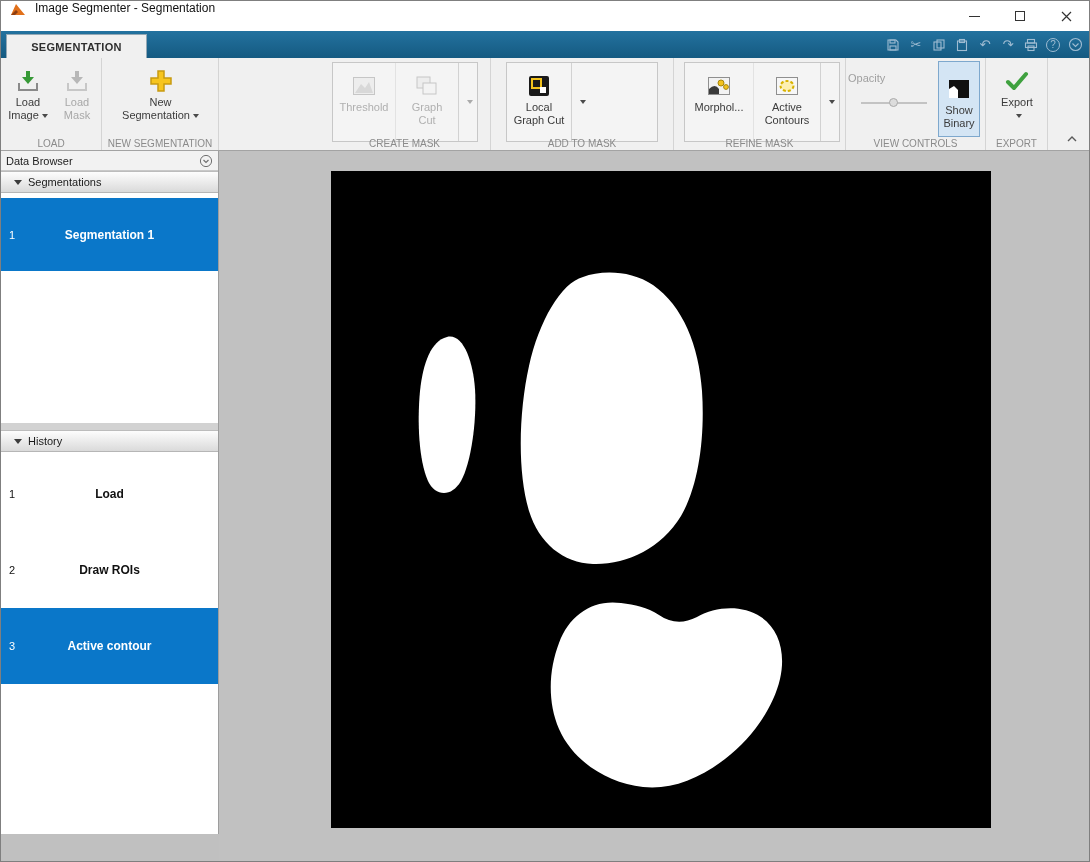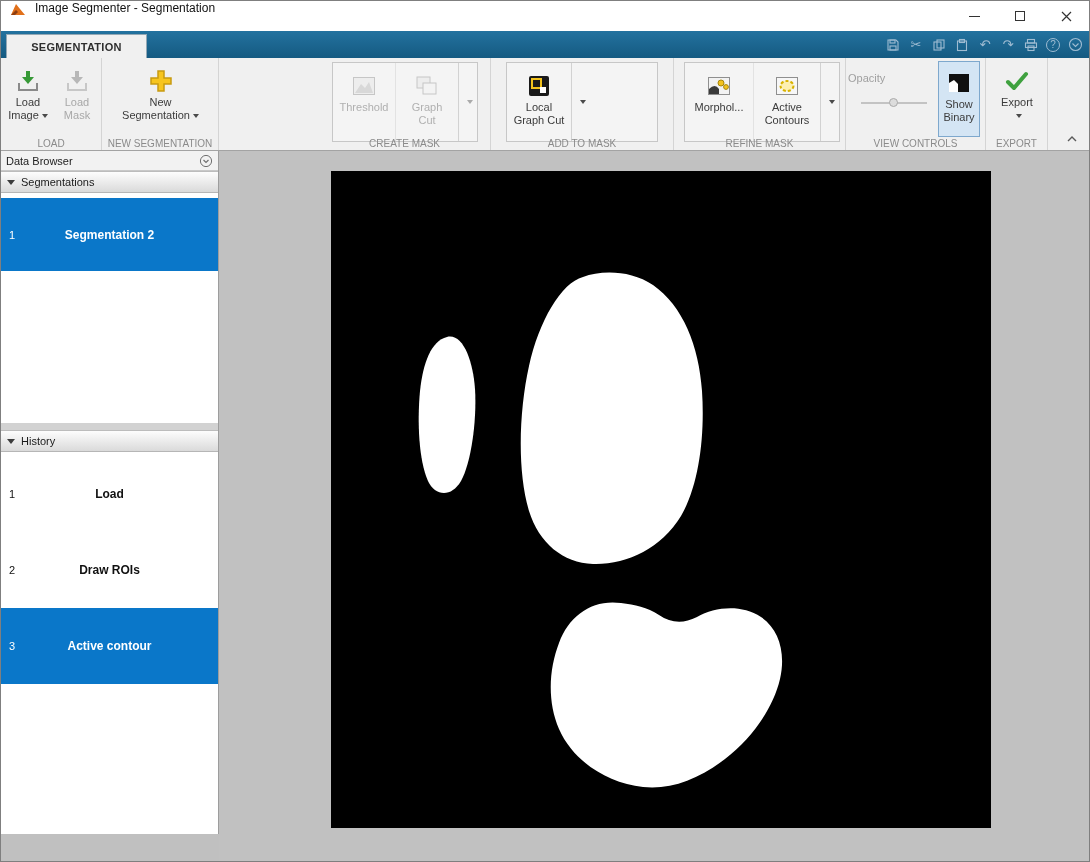--- a/index.html
+++ b/index.html
@@ -40,21 +40,21 @@
   .pressed { background:#d4e5f4; border:1px solid #7ea8cd; }
   .slider { position:relative; width:66px; height:10px; }
   .slider .track { position:absolute; left:0; right:0; top:4px; height:2px; background:#c3c3c3; }
   .slider .thumb { position:absolute; left:28px; top:0; width:9px; height:9px; border-radius:50%; background:#dcdcdc; border:1px solid #aaaaaa; }
   .collapse-btn { position:absolute; right:8px; bottom:4px; width:18px; height:14px; display:flex; align-items:center; justify-content:center; }
 
   
   .databrowser { position:absolute; left:0; top:150px; width:218px; height:683px; background:#ffffff; border-right:1px solid #9d9d9d; border-bottom:1px solid #9d9d9d; }
   .db-header { position:absolute; left:0; top:0; width:100%; height:20px; background:#f2f2f2; border-bottom:1px solid #c8c8c8; display:flex; align-items:center; font-size:11px; color:#222; padding-left:5px; }
   .db-action { position:absolute; right:5px; top:3px; }
-  .sect-header { position:absolute; left:0; width:100%; height:22px; background:linear-gradient(#fdfdfd,#dadada); border-top:1px solid #bcbcbc; border-bottom:1px solid #b6b6b6; display:flex; align-items:center; font-size:11px; color:#1a1a1a; padding-left:6px; }
+  .sect-header { position:absolute; left:0; width:100%; height:22px; background:linear-gradient(#fdfdfd,#dadada); border-top:1px solid #bcbcbc; border-bottom:1px solid #b6b6b6; display:flex; align-items:center; font-size:11px; color:#1a1a1a; padding-left:13px; }
   .tri { display:inline-block; width:0; height:0; border-left:4px solid transparent; border-right:4px solid transparent; border-top:5px solid #3c3c3c; margin-right:6px; }
   .list { position:absolute; left:0; width:100%; background:#ffffff; }
   .splitgap { position:absolute; left:0; width:100%; background:#d2d2d2; }
   .lrow { position:absolute; left:0; width:100%; display:flex; align-items:center; justify-content:center; }
   .lrow .num { position:absolute; left:8px; font-size:11px; color:#111; }
   .lrow .rlabel { font-size:12px; font-weight:bold; color:#111; }
   .lrow.selected { background:#0a77c9; }
   .lrow.selected .num, .lrow.selected .rlabel { color:#ffffff; }
 
   
@@ -250,21 +250,21 @@
       </div>
       <div class="sec-label">REFINE MASK</div>
     </div>
 
     <div class="rsection" style="left:845px;width:140px;">
       <div style="position:absolute;left:2px;top:14px;width:76px;font-size:11px;color:#a0a0a0;">Opacity</div>
       <div class="slider" style="position:absolute;left:15px;top:40px;">
         <div class="track"></div>
         <div class="thumb"></div>
       </div>
-      <div class="rbtn pressed" style="left:92px;width:42px;top:3px;height:76px;">
+      <div class="rbtn pressed" style="left:92px;width:42px;top:3px;height:76px;justify-content:center;">
         <span class="icon">
           <svg width="26" height="26" viewBox="0 0 26 26">
               <rect x="3" y="4" width="20" height="18" fill="#101010"></rect>
               <path d="M3 22 L3 13 L8 10 L12 14 L12 22 Z" fill="#ffffff"></path>
             </svg>
         </span>
         <span class="lbl">Show</span>
         <span class="lbl">Binary</span>
       </div>
       <div class="sec-label">VIEW CONTROLS</div>
@@ -302,21 +302,21 @@
     </div>
 
     <div class="sect-header" style="top:20px;">
       <span class="tri"></span>
       <span>Segmentations</span>
     </div>
 
     <div class="list" style="top:42px;height:230px;">
       <div class="lrow selected" style="top:5px;height:73px;">
         <span class="num">1</span>
-        <span class="rlabel">Segmentation 2</span>
+        <span class="rlabel">Segmentation 1</span>
       </div>
     </div>
 
     <div class="splitgap" style="top:272px;height:7px;"></div>
 
     <div class="sect-header" style="top:279px;">
       <span class="tri"></span>
       <span>History</span>
     </div>
 

